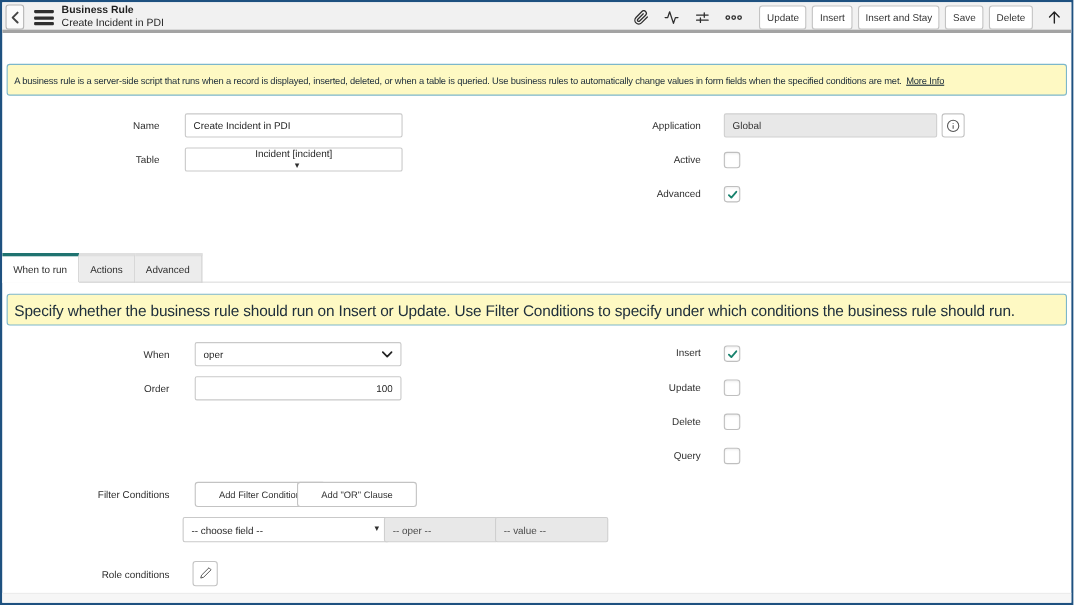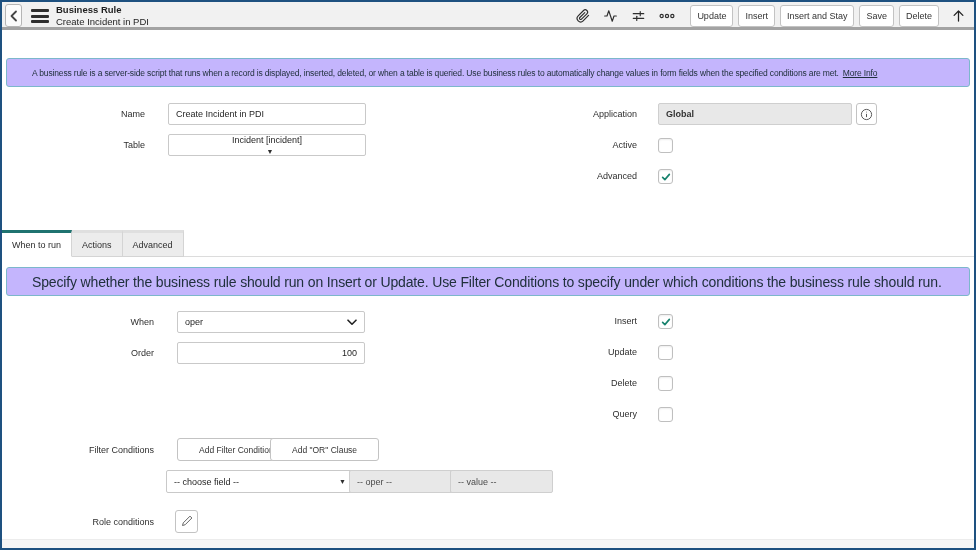--- a/index.html
+++ b/index.html
@@ -14,32 +14,32 @@
   .title-block { position:absolute; left:54px; top:2px; }
   .title { font-size:9.5px; font-weight:700; color:#1f1f1f; line-height:12px; }
   .subtitle { font-size:9.5px; color:#1f1f1f; line-height:12px; }
   .header-right { position:absolute; right:5px; top:3px; display:flex; align-items:center; gap:5px; }
   .icon-btn { background:none; border:none; padding:1px 4px; display:flex; align-items:center; cursor:pointer; }
   .icon-btn.more-gap { margin-right:6px; }
   .hdr-btn { height:22px; padding:0 6px; font-size:9px; background:#fff; border:1px solid #c3c3c3; border-radius:3px; color:#333; font-family:inherit; cursor:pointer; white-space:nowrap; }
   .up-btn { background:none; border:none; padding:0 3px; margin-left:4px; cursor:pointer; display:flex; align-items:center; }
 
   
-  .banner { position:absolute; left:4px; right:4px; height:29px; background:#c4b5fd; border:1px solid #7cb7cb; border-radius:3px; font-size:8.5px; letter-spacing:-0.15px; color:#20303c; display:flex; align-items:center; padding:0 25px; white-space:nowrap; overflow:hidden; }
+  .banner { position:absolute; left:4px; right:4px; height:29px; background:#fef9c3; border:1px solid #7cb7cb; border-radius:3px; font-size:8.5px; letter-spacing:-0.15px; color:#20303c; display:flex; align-items:center; padding:0 6px; white-space:nowrap; overflow:hidden; }
   #banner-top { top:56px; }
   #banner-when { top:265px; }
   .banner a { color:#20303c; text-decoration:underline; margin-left:4px; cursor:pointer; }
 
   
   .flabel { position:absolute; font-size:9px; color:#2e2e2e; text-align:right; height:22px; line-height:22px; }
   .cblabel { position:absolute; font-size:9px; color:#2e2e2e; text-align:right; height:15px; line-height:15px; }
   .tinput { position:absolute; height:22px; border:1px solid #c9c9c9; border-radius:2px; font-size:9px; padding:0 7px; font-family:inherit; color:#1f1f1f; background:#fff; }
   .sel { position:absolute; height:22px; border:1px solid #c9c9c9; border-radius:2px; background:#fff; display:flex; align-items:center; justify-content:space-between; font-size:9px; padding:0 7px; color:#1f1f1f; cursor:pointer; }
   .caret { font-size:7px; color:#2e2e2e; margin-left:6px; }
-  .readonly { position:absolute; height:22px; border:1px solid #cfcfcf; border-radius:2px; background:#e8e8e8; display:flex; align-items:center; font-size:9px; padding:0 7px; color:#333;font-weight:bold; }
+  .readonly { position:absolute; height:22px; border:1px solid #cfcfcf; border-radius:2px; background:#e8e8e8; display:flex; align-items:center; font-size:9px; padding:0 7px; color:#333; }
   .disabled-field { position:absolute; height:23px; border:1px solid #cfcfcf; border-radius:2px; background:#e8e8e8; display:flex; align-items:center; font-size:9px; padding:0 7px; color:#4a4a4a; }
   .mini-btn { position:absolute; height:23px; padding:0 21px; font-size:8.5px; background:#fff; border:1px solid #c3c3c3; border-radius:3px; color:#333; font-family:inherit; cursor:pointer; white-space:nowrap; }
   .info-btn { position:absolute; width:21px; height:22px; background:#fff; border:1px solid #c3c3c3; border-radius:3px; display:flex; align-items:center; justify-content:center; cursor:pointer; }
   .checkbox { position:absolute; width:15px; height:15px; border:1px solid #bfbfbf; border-radius:3px; background:#fff; box-shadow:inset 0 1px 2px rgba(0,0,0,0.07); cursor:pointer; display:flex; align-items:center; justify-content:center; }
   .checkbox svg { display:none; }
   .checkbox.checked svg { display:block; }
 
   
   .tabs { position:absolute; top:228px; left:0; right:0; height:27px; display:flex; align-items:stretch; border-bottom:1px solid #dcdcdc; }
   .tab { font-size:9px; padding:0 10px; background:#ececec; border:1px solid #d4d4d4; border-left:none; border-top:3px solid #dfdfdf; color:#2e2e2e; display:flex; align-items:center; font-family:inherit; cursor:pointer; margin-bottom:-1px; }

